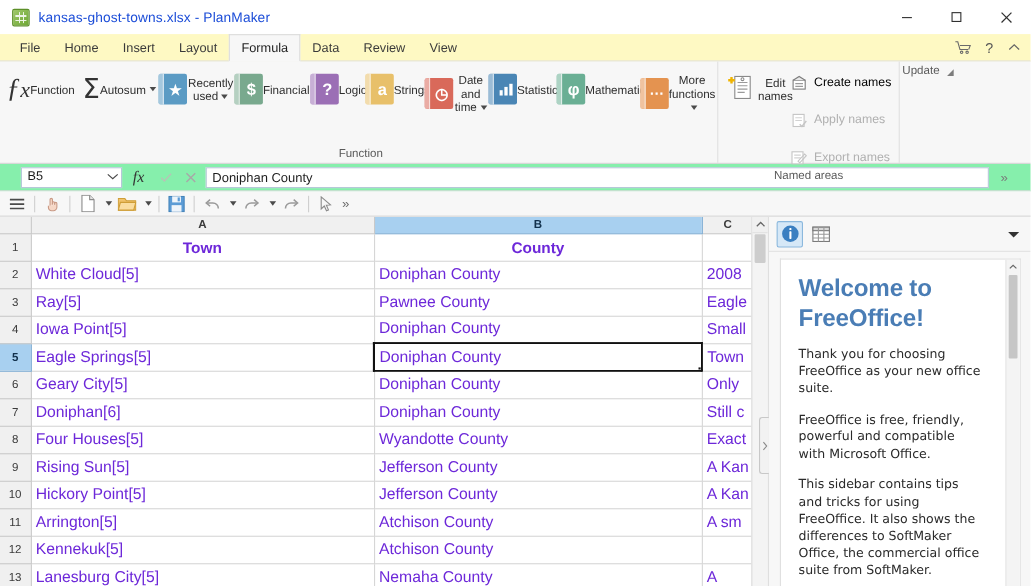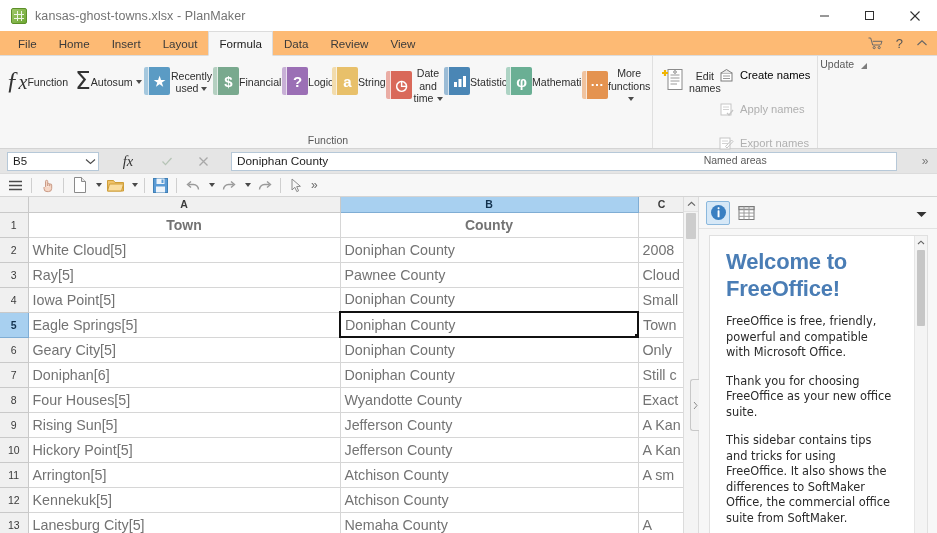--- a/index.html
+++ b/index.html
@@ -32,36 +32,36 @@
     border: 1px solid #5c8f28;
   }
   .title-icon::after {
     content:""; position:absolute; left:2px; top:2px; right:2px; bottom:2px;
     background:
       linear-gradient(to right, transparent 0 3px, #ffffff 3px 4px, transparent 4px 7px, #ffffff 7px 8px, transparent 8px),
       linear-gradient(to bottom, transparent 0 3px, #ffffff 3px 4px, transparent 4px 7px, #ffffff 7px 8px, transparent 8px);
     opacity: .85;
   }
   .title-text {
-    font-size: 12.5px; color: #737373; letter-spacing: .1px;
+    font-size: 12.5px; color: #1d4ed8; letter-spacing: .1px;
     white-space: nowrap;
   }
   .winbtns { margin-left: auto; display: flex; height: 31px; }
   .winbtn {
     width: 45px; height: 31px;
     display: flex; align-items: center; justify-content: center;
     color: #303030;
   }
   .winbtn svg { display:block; }
 
   
   .tabbar {
     height: 25px; min-height: 25px;
     display: flex; align-items: stretch;
-    background: #fdba74;
+    background: #fef9c3;
     border-bottom: 1px solid #dcdcdc;
     position: relative;
   }
   .tab {
     padding: 0 10px;
     display: flex; align-items: center;
     font-size: 11.6px; color: #3a3a3a;
     border: 1px solid transparent;
     border-bottom: none;
     white-space: nowrap;
@@ -146,24 +146,24 @@
     position:absolute; right:1px; bottom:3px;
     width:0; height:0;
     border-left:6px solid transparent;
     border-bottom:6px solid #7d7d7d;
   }
 
   
   .formulabar {
     height: 25px; min-height:25px;
     display:flex; align-items:center;
-    background:#e5e5e5;
+    background:#86efac;
     border-bottom:1px solid #dcdcdc;
-    padding: 0 2px;
-    gap: 16px;
+    padding: 0 14px;
+    gap: 2px;
   }
   .namebox {
     width: 92px; height: 19px; margin-left: 5px;
     background:#fff; border:1px solid #b6c8d8;
     display:flex; align-items:center; padding:0 2px 0 5px;
     font-size: 11.5px; color:#1d1d1d;
   }
   .namebox .nb-caret { margin-left:auto; }
   .fxbtn { width:26px; display:flex; align-items:center; justify-content:center;
     font-style: italic; font-family:"Liberation Serif", serif; font-size:14.5px; color:#333; }
@@ -214,21 +214,21 @@
     font-size:10.5px; color:#3a3a3a;
     text-align:center; vertical-align:middle;
     padding:0;
   }
   .rowhead.sel { background:#a8d0f0; color:#12314d; font-weight:bold; border-color:#7fadd4; }
   td.cell {
     height:25px;
     border:1px solid #d6d6d6;
     border-top:none; border-left:none;
     padding: 0 4px;
-    font-size:14.3px; color:#737373;
+    font-size:14.3px; color:#6d28d9;
     white-space:nowrap; overflow:hidden;
     vertical-align: middle;
     background:#fff;
   }
   td.cell.hdr { font-weight:bold; text-align:center; font-size:14px; }
   td.cell.selcell {
     border: 2px solid #111; position:relative;
   }
   td.cell.selcell::after {
     content:""; position:absolute; right:-3px; bottom:-3px;
@@ -665,21 +665,21 @@
         <tr>
           <td class="rowhead">2</td>
           <td class="cell">White Cloud[5]</td>
           <td class="cell">Doniphan County</td>
           <td class="cell">2008</td>
         </tr>
         <tr>
           <td class="rowhead">3</td>
           <td class="cell">Ray[5]</td>
           <td class="cell">Pawnee County</td>
-          <td class="cell">Cloud</td>
+          <td class="cell">Eagle</td>
         </tr>
         <tr>
           <td class="rowhead">4</td>
           <td class="cell">Iowa Point[5]</td>
           <td class="cell">Doniphan County</td>
           <td class="cell">Small</td>
         </tr>
         <tr>
           <td class="rowhead sel">5</td>
           <td class="cell">Eagle Springs[5]</td>
@@ -774,22 +774,22 @@
         </div>
         <div class="sb-menu">
           <svg width="11" height="7" viewBox="0 0 11 7">
               <path d="M0.5 1 L5.5 6 L10.5 1" fill="#333"></path>
             </svg>
         </div>
       </div>
 
       <div class="sb-content">
         <div class="sb-h1">Welcome to FreeOffice!</div>
+        <div class="sb-p">Thank you for choosing FreeOffice as your new office suite.</div>
         <div class="sb-p">FreeOffice is free, friendly, powerful and compatible with Microsoft Office.</div>
-        <div class="sb-p">Thank you for choosing FreeOffice as your new office suite.</div>
         <div class="sb-p">This sidebar contains tips and tricks for using FreeOffice. It also shows the differences to SoftMaker Office, the commercial office suite from SoftMaker.</div>
 
         <div class="sb-vsb">
           <div class="arrow-up">
             <svg width="8" height="5" viewBox="0 0 8 5" fill="none" stroke="#666" stroke-width="1.1">
                 <path d="M1 4 L4 1.2 L7 4"></path>
               </svg>
           </div>
           <div class="thumb"></div>
         </div>

